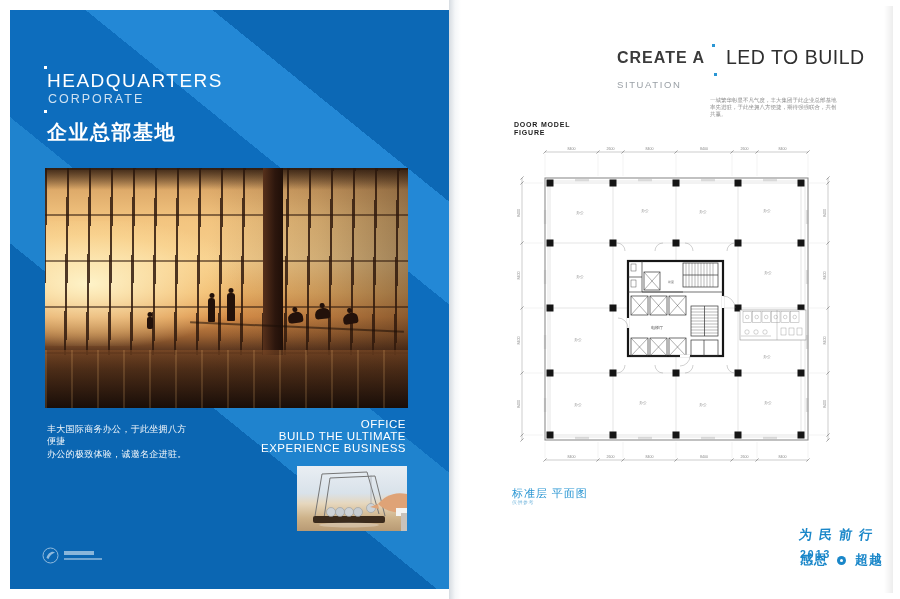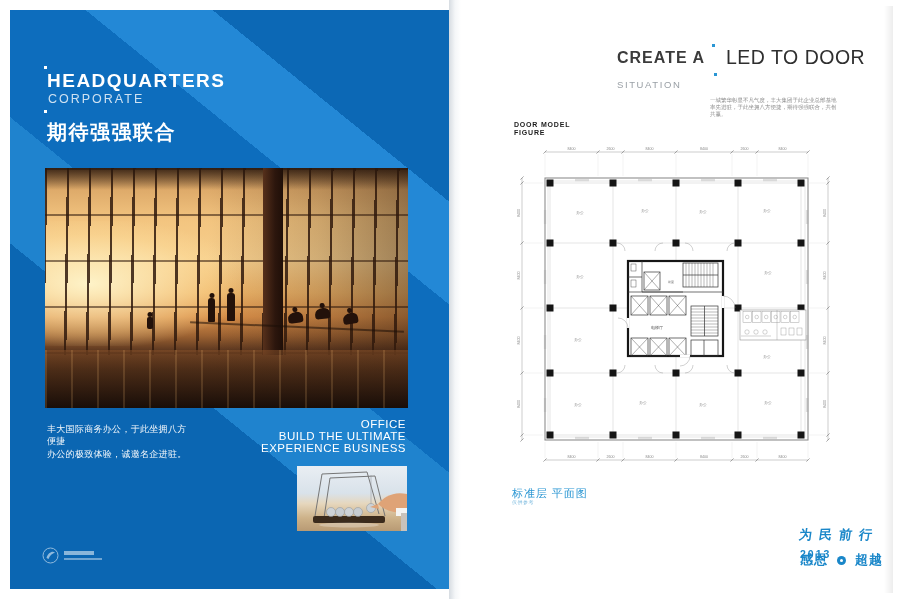--- a/index.html
+++ b/index.html
@@ -11,21 +11,21 @@
   .left-panel { position:absolute; left:10px; top:10px; width:439px; height:579px; overflow:hidden;
     background:linear-gradient(39deg,
       #0b66b2 0%, #0b66b2 37%,
       #1f83ce 37%, #1f83ce 50.5%,
       #0d6dbd 50.5%, #0d6dbd 68.5%,
       #2388d6 68.5%, #2388d6 79.5%,
       #0c68b5 79.5%, #0c68b5 100%); }
   .sq-dot { position:absolute; width:3px; height:3px; background:#ffffff; }
   .dot-a { left:34px; top:56px; }
   .dot-b { left:34px; top:100px; }
-  .t-en { position:absolute; left:37px; top:60px; color:#ffffff; font-size:19px; letter-spacing:1.5px; font-weight:700; }
+  .t-en { position:absolute; left:37px; top:60px; color:#ffffff; font-size:19px; letter-spacing:1.5px; font-weight:400; }
   .t-en-sub { position:absolute; left:38px; top:82px; color:rgba(255,255,255,.8); font-size:12.5px; letter-spacing:2px; }
   .t-cn { position:absolute; left:37px; top:109px; color:#ffffff; font-size:20px; font-weight:bold; letter-spacing:1.5px; }
 
   
   .photo { position:absolute; left:35px; top:158px; width:363px; height:240px; overflow:hidden;
     background:linear-gradient(180deg,#b98a55 0%,#dca868 8%,#f3c580 22%,#f7cf8d 38%,#eeb468 52%,#d98f49 62%,#9c6232 70%,#5d3820 76%,#3d2414 84%,#2d1a0f 100%); }
   .ph-glow { position:absolute; left:-6%; top:22%; width:60%; height:52%;
     background:radial-gradient(ellipse at 30% 50%, rgba(255,246,205,.95), rgba(255,226,160,.35) 55%, rgba(255,226,160,0) 75%); }
   .ph-right-dark { position:absolute; right:0; top:0; width:55%; height:100%;
     background:linear-gradient(90deg, rgba(35,18,10,0) 0%, rgba(35,18,10,.18) 55%, rgba(35,18,10,.42) 100%); }
@@ -117,21 +117,21 @@
 </head>
 <body>
 
 <div id="canvas">
 
   <div class="left-panel">
     <div class="sq-dot dot-a"></div>
     <div class="t-en">HEADQUARTERS</div>
     <div class="t-en-sub">CORPORATE</div>
     <div class="sq-dot dot-b"></div>
-    <div class="t-cn">期待强强联合</div>
+    <div class="t-cn">企业总部基地</div>
 
     <div class="photo">
       <div class="ph-glow"></div>
       <div class="ph-right-dark"></div>
       <div class="ph-glass"></div>
       <div class="ph-beam"></div>
       <div class="ph-column"></div>
       <div class="ph-rail"></div>
       <div class="sil sil-stand s1"></div>
       <div class="sil sil-stand s2"></div>
@@ -192,21 +192,21 @@
   <div class="fold"></div>
   <div class="page-edge-r"></div>
 
   <div class="hdr-left">
     <div class="hdr-create">CREATE A</div>
     <div class="hdr-situation">SITUATION</div>
   </div>
   <div class="hdr-dot hd1"></div>
   <div class="hdr-dot hd2"></div>
   <div class="hdr-right">
-    <div class="hdr-led">LED TO DOOR</div>
+    <div class="hdr-led">LED TO BUILD</div>
   </div>
   <div class="hdr-para">
     <span>一城繁华彰显不凡气度，丰大集团于此企业总部基地</span>
     <span>率先进驻，于此坐拥八方便捷，期待强强联合，共创</span>
     <span>共赢。</span>
   </div>
 
   <div class="door-model">
     <span>DOOR MODEL</span>
     <span>FIGURE</span>

